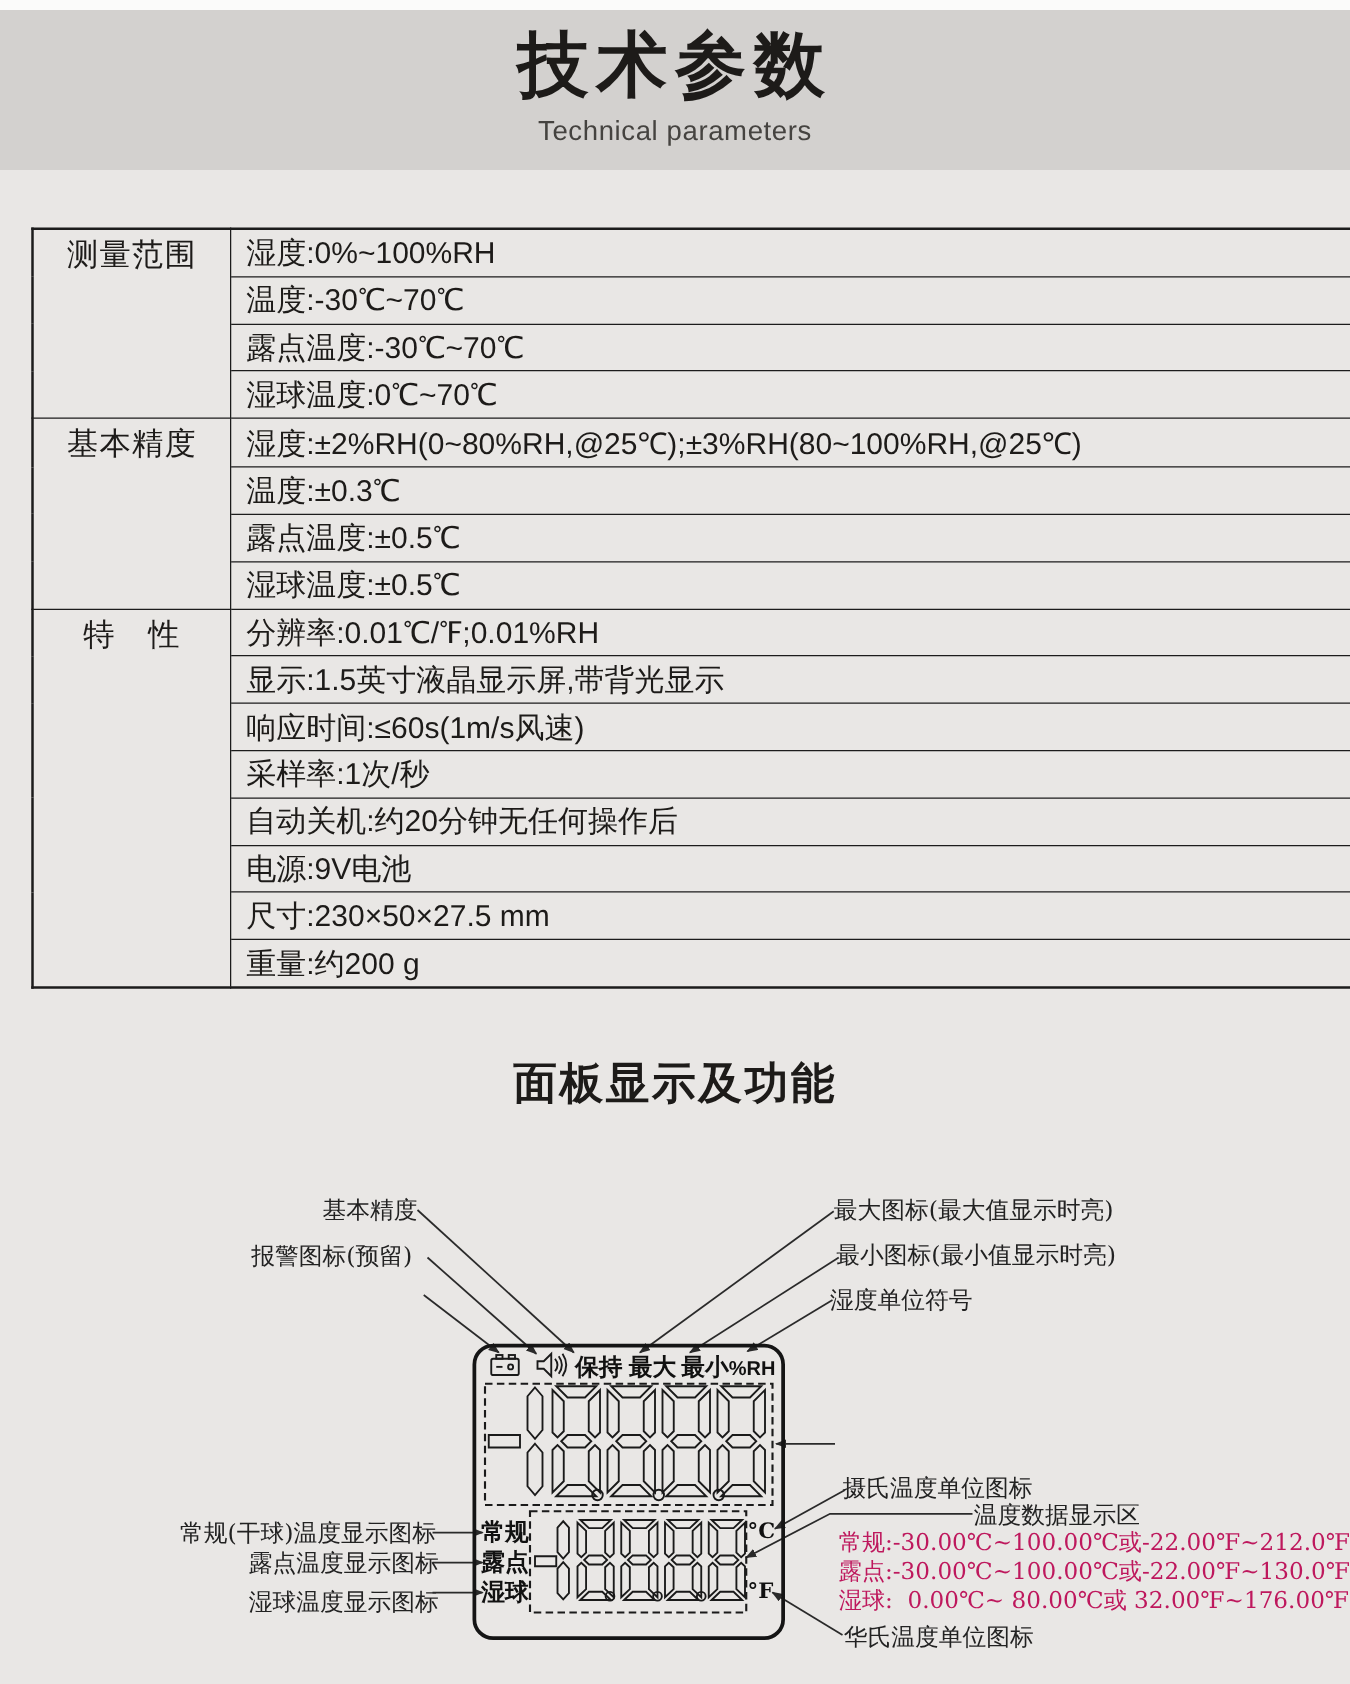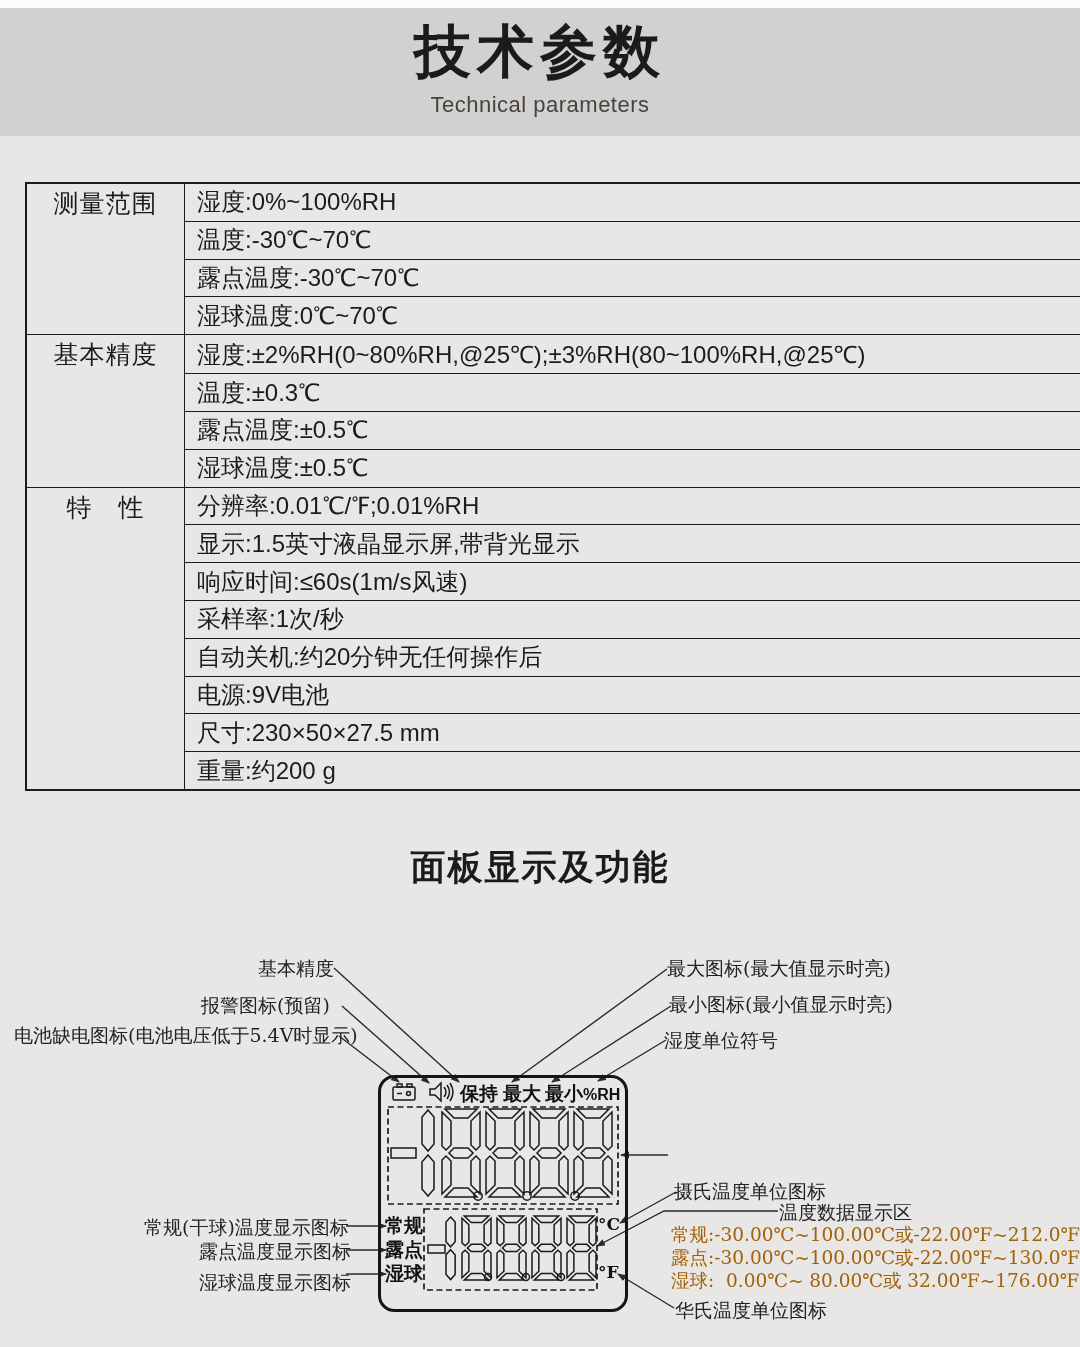--- a/index.html
+++ b/index.html
@@ -55,21 +55,21 @@
     font-family:"DejaVu Serif",serif;
   }
   .callout{
     position:absolute;
     font-size:19px;line-height:22px;
     color:#222;white-space:nowrap;
   }
   .range{
     position:absolute;
     font-size:18.5px;line-height:23px;
-    color:#a16207;white-space:pre;
+    color:#be185d;white-space:pre;
   }
   svg.overlay{position:absolute;left:0;top:0;display:block;}
   .cl{stroke:#2a2a2a;stroke-width:1.4;fill:none;}
   .lcd-border{stroke:#151515;stroke-width:3;fill:none;}
   .dash{stroke:#1a1a1a;stroke-width:1.7;fill:none;stroke-dasharray:6 3.5;}
   .seg{stroke:#1a1a1a;stroke-width:1.5;fill:none;vector-effect:non-scaling-stroke;}
   .ic{stroke:#1a1a1a;stroke-width:1.5;fill:none;}
   .dot{stroke:#1a1a1a;stroke-width:1.5;fill:none;}
   .lcdtxt{font-family:"Liberation Sans",sans-serif;font-weight:bold;fill:#111;}
   .unittxt{font-family:"DejaVu Serif",serif;font-weight:600;fill:#111;}
@@ -139,21 +139,20 @@
       </tr>
   </tbody>
 </table>
 
 <div class="panel-title">面板显示及功能</div>
 
 <div class="diagram">
 
   <div class="callout" style="left:258px;top:30px;">基本精度</div>
   <div class="callout" style="left:201px;top:67px;">报警图标(预留)</div>
-  <div class="callout" style="left:14px;top:97px;">电池缺电图标(电池电压低于5.4V时显示)</div>
   <div class="callout" style="left:667px;top:30px;">最大图标(最大值显示时亮)</div>
   <div class="callout" style="left:669px;top:66px;">最小图标(最小值显示时亮)</div>
   <div class="callout" style="left:664px;top:102px;">湿度单位符号</div>
   <div class="callout" style="left:674px;top:253px;">摄氏温度单位图标</div>
   <div class="callout" style="left:779px;top:274px;">温度数据显示区</div>
   <div class="range" style="left:671px;top:296px;">常规:-30.00℃~100.00℃或-22.00℉~212.0℉</div>
   <div class="range" style="left:671px;top:319px;">露点:-30.00℃~100.00℃或-22.00℉~130.0℉</div>
   <div class="range" style="left:671px;top:342px;">湿球:  0.00℃~ 80.00℃或 32.00℉~176.00℉</div>
   <div class="callout" style="left:675px;top:372px;">华氏温度单位图标</div>
   <div class="callout" style="left:144px;top:289px;">常规(干球)温度显示图标</div>

